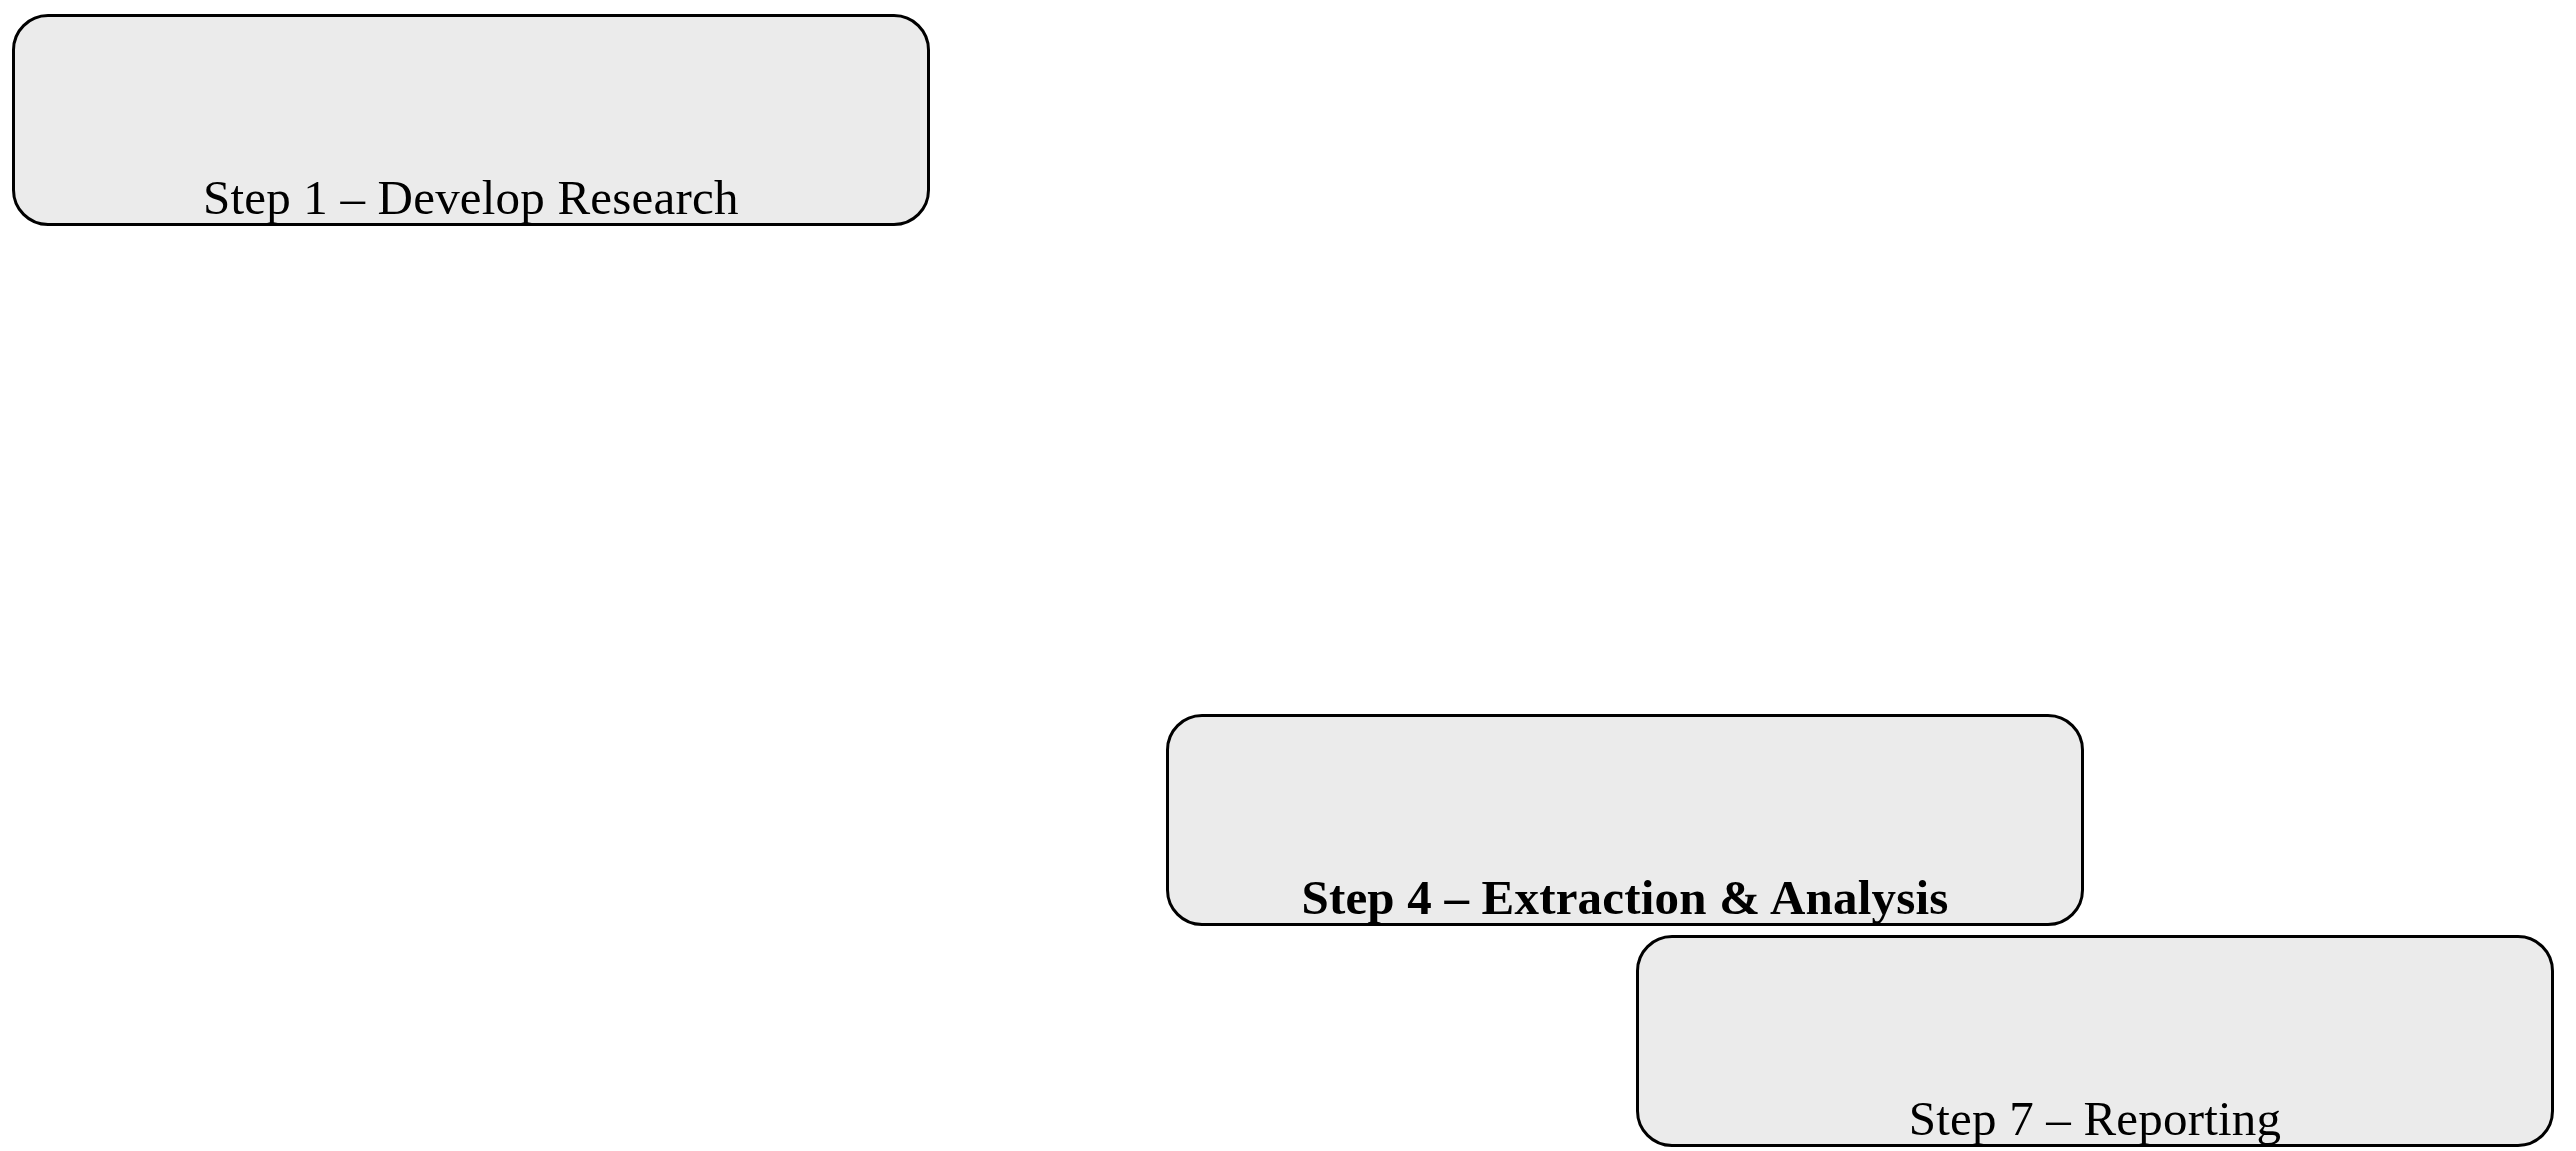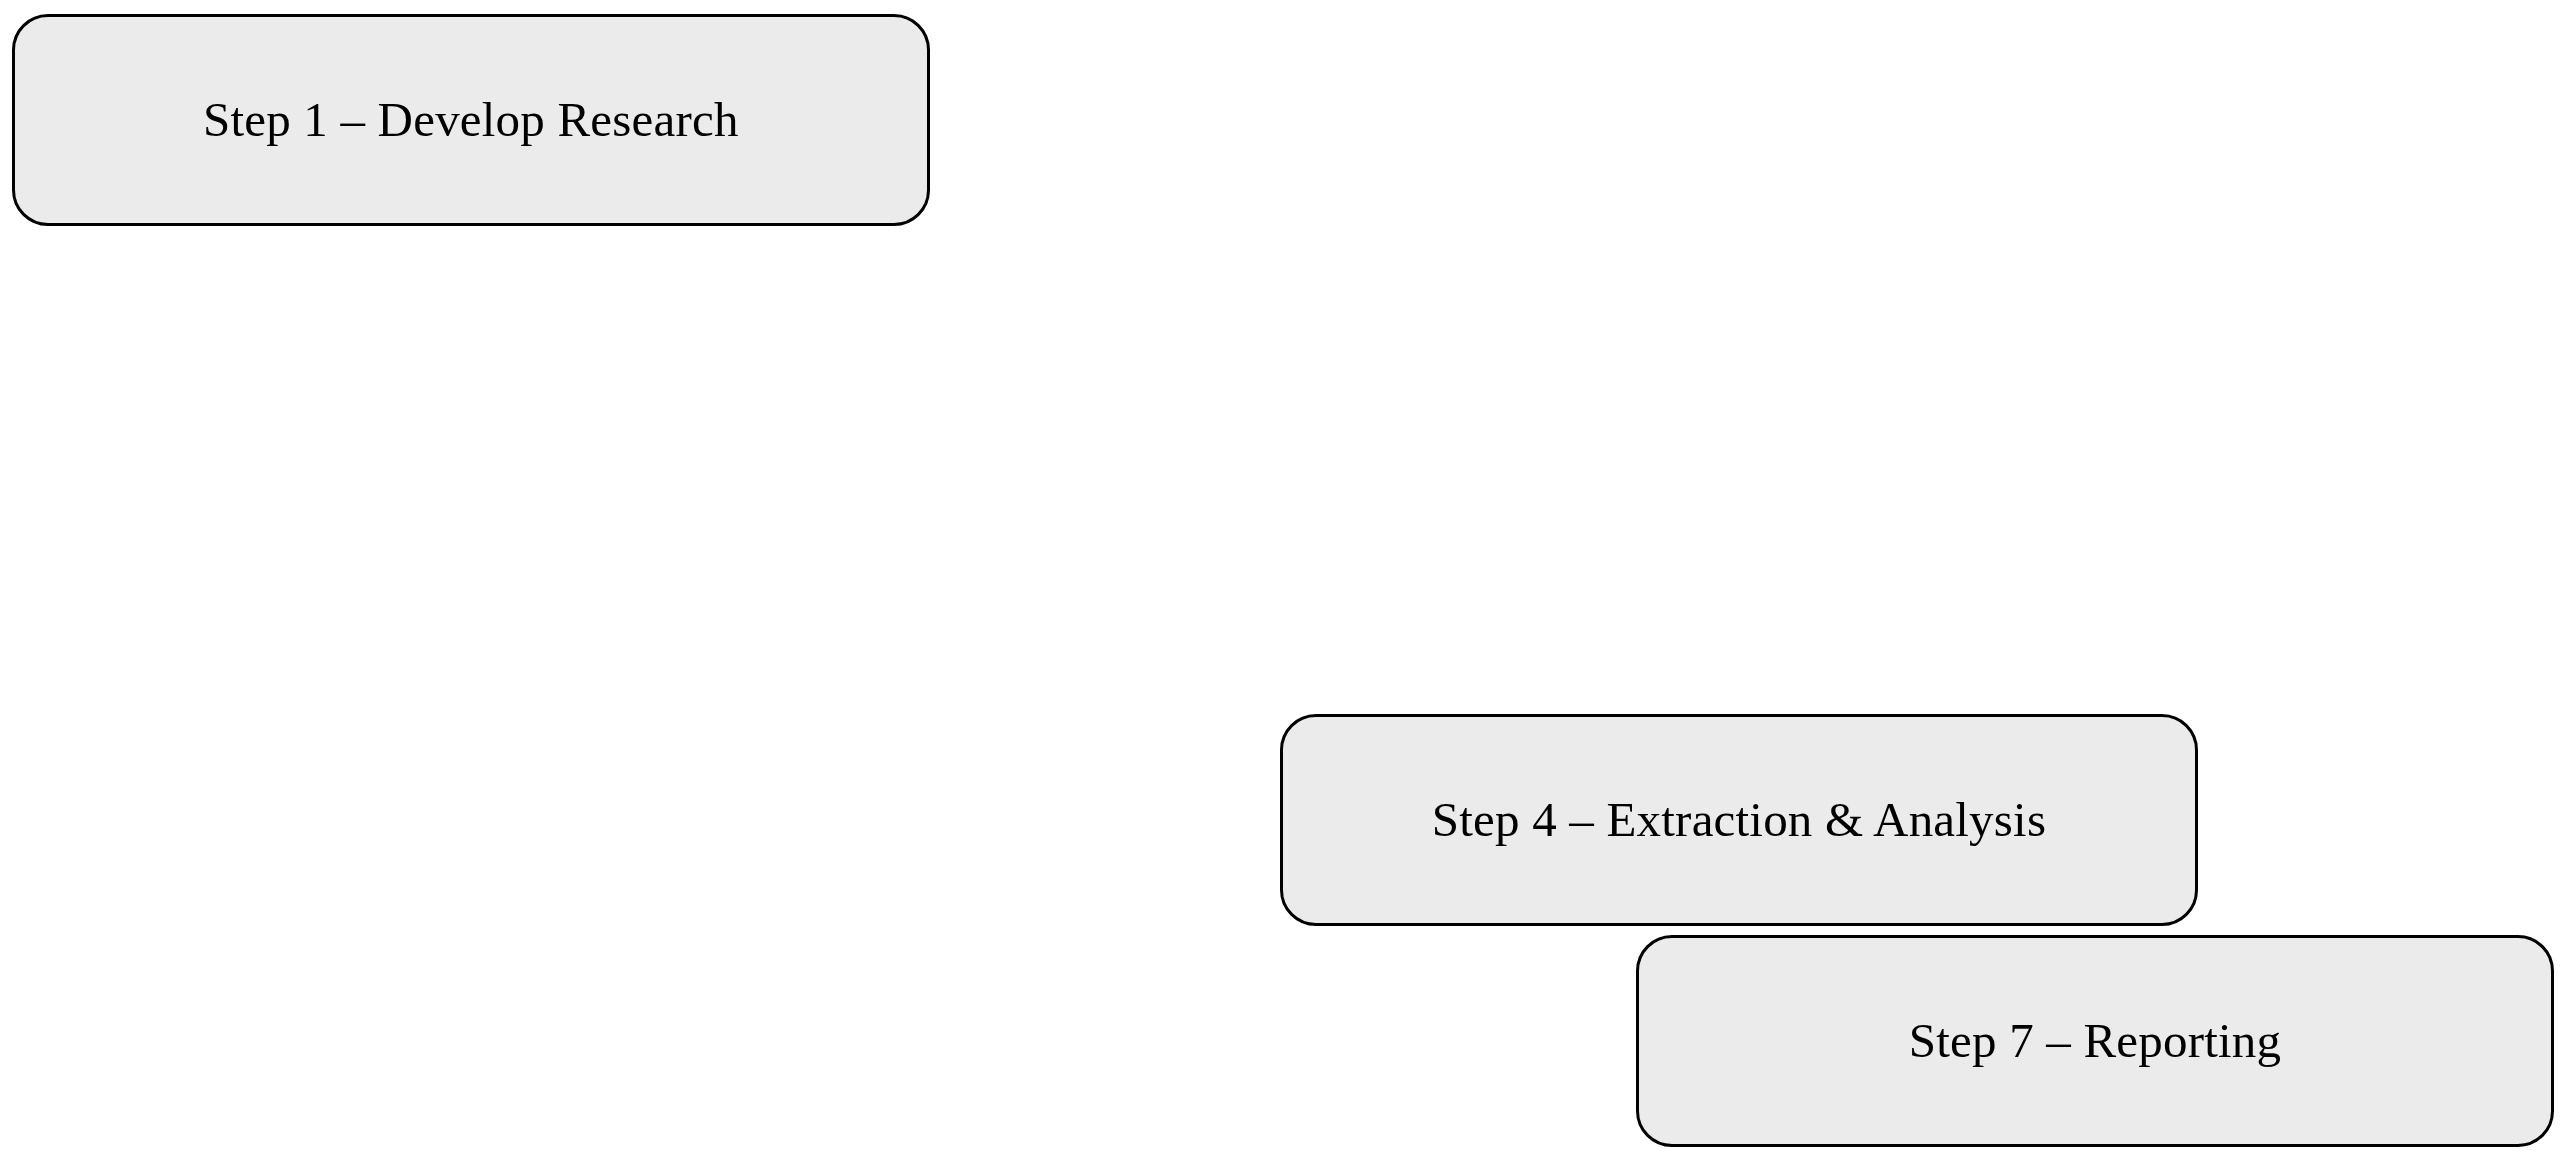--- a/index.html
+++ b/index.html
@@ -23,40 +23,40 @@
 
   .step-box {
     position: absolute;
     box-sizing: border-box;
     width: 918px;
     height: 212px;
     background: #ebebeb;
     border: 3.1px solid #000000;
     border-radius: 36px;
     display: flex;
-    align-items: center;
+    align-items: flex-end;
     justify-content: center;
   }
 
   .step-label {
     font-family: "Liberation Serif", "DejaVu Serif", serif;
     font-size: 49px;
     line-height: 1.05;
     color: #000000;
     text-align: center;
     white-space: nowrap;
     letter-spacing: 0.2px;
     padding: 0 19px;
   }
 
   
   .step-1 { left: 11.8px;   top: 14px;   }
   .step-2 { left: 443px;  top: 250px;  }
   .step-3 { left: 873px; top: 489px;  }
-  .step-4 { left: 1280px; top: 714px;  }
+  .step-4 { left: 1166px; top: 714px; font-weight: bold;  }
   .step-5 { left: 1636px; top: 935px; }
 </style>
 </head>
 <body>
 
 <div id="diagram-canvas">
 
   <div class="step-box step-1">
     <span class="step-label">Step 1 – Develop Research</span>
   </div>

